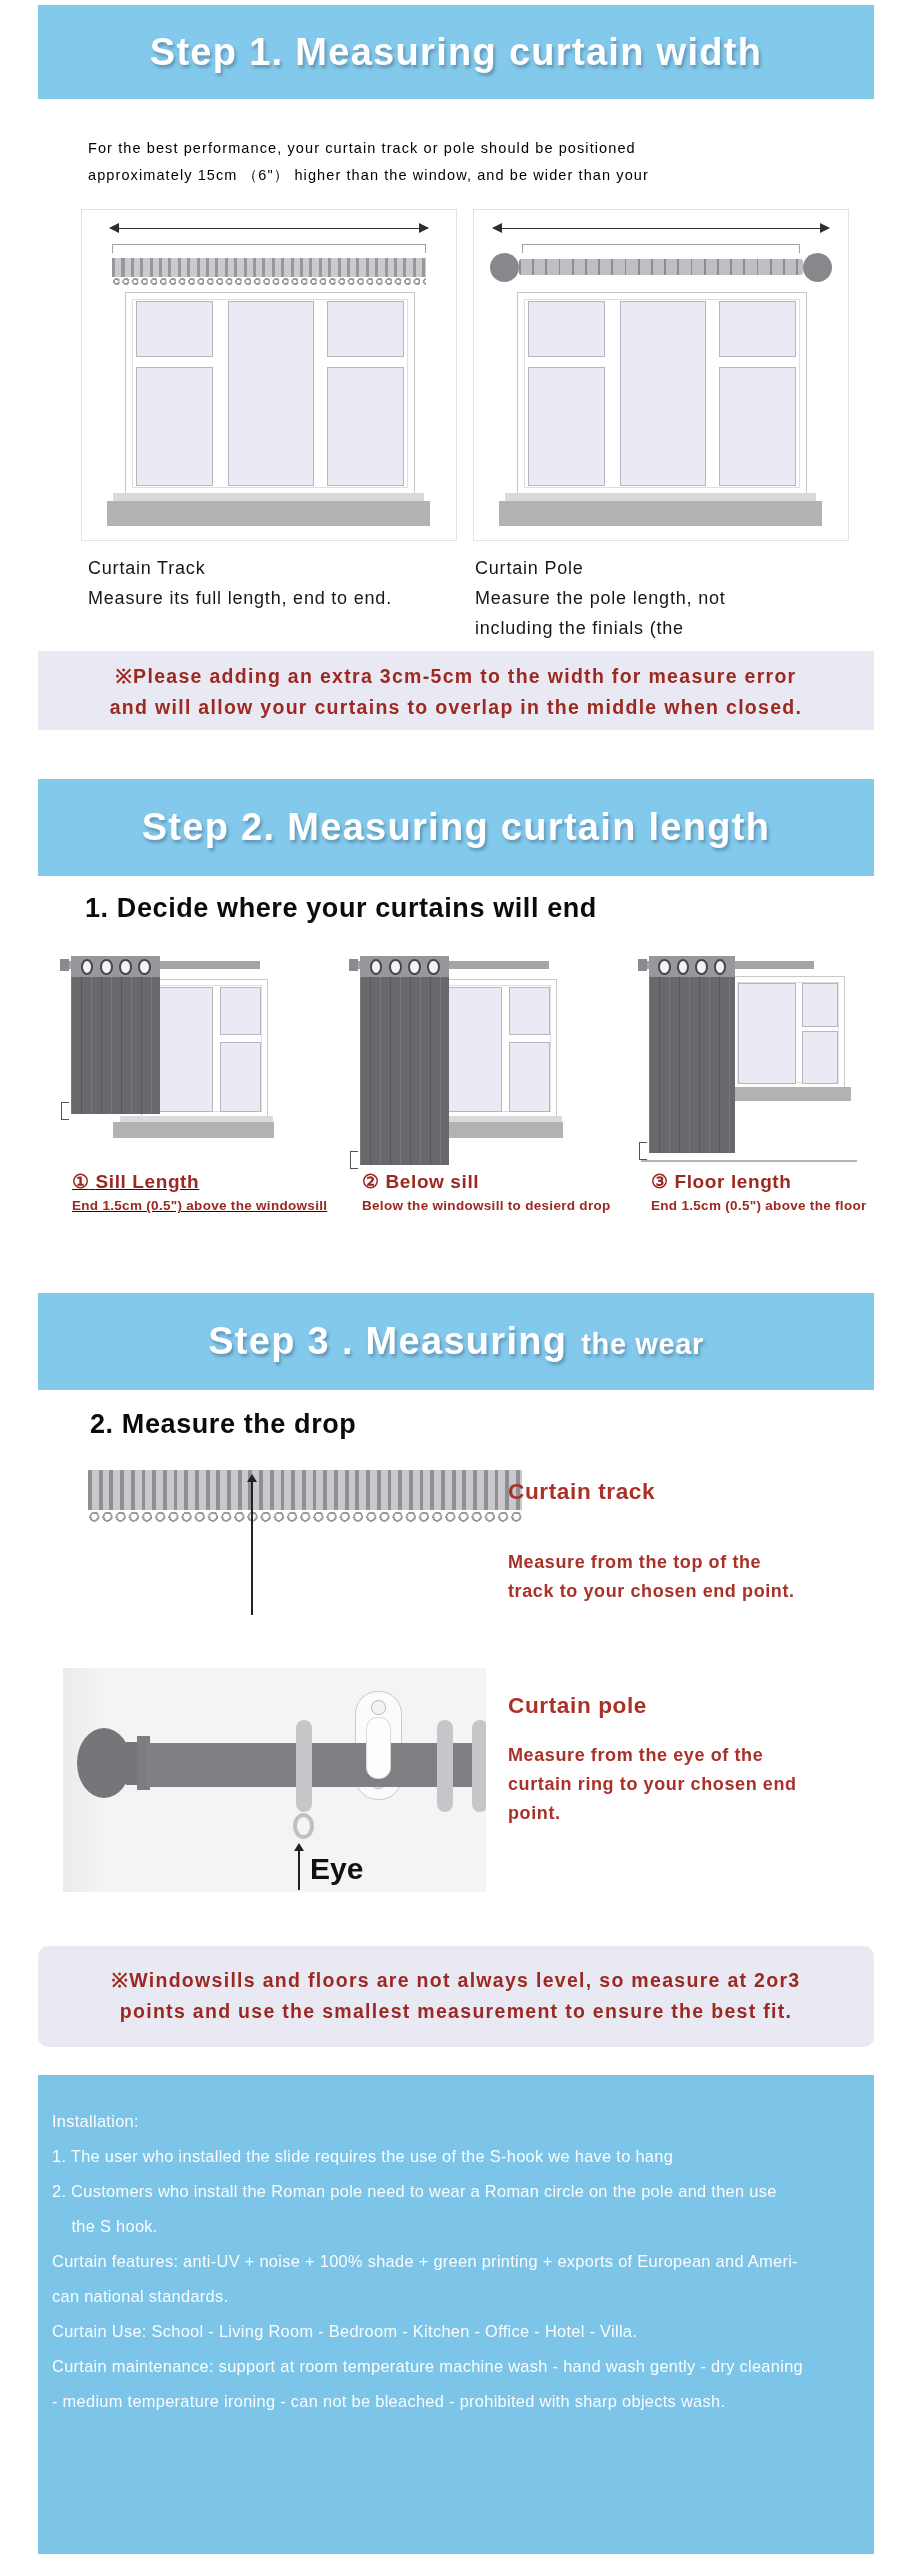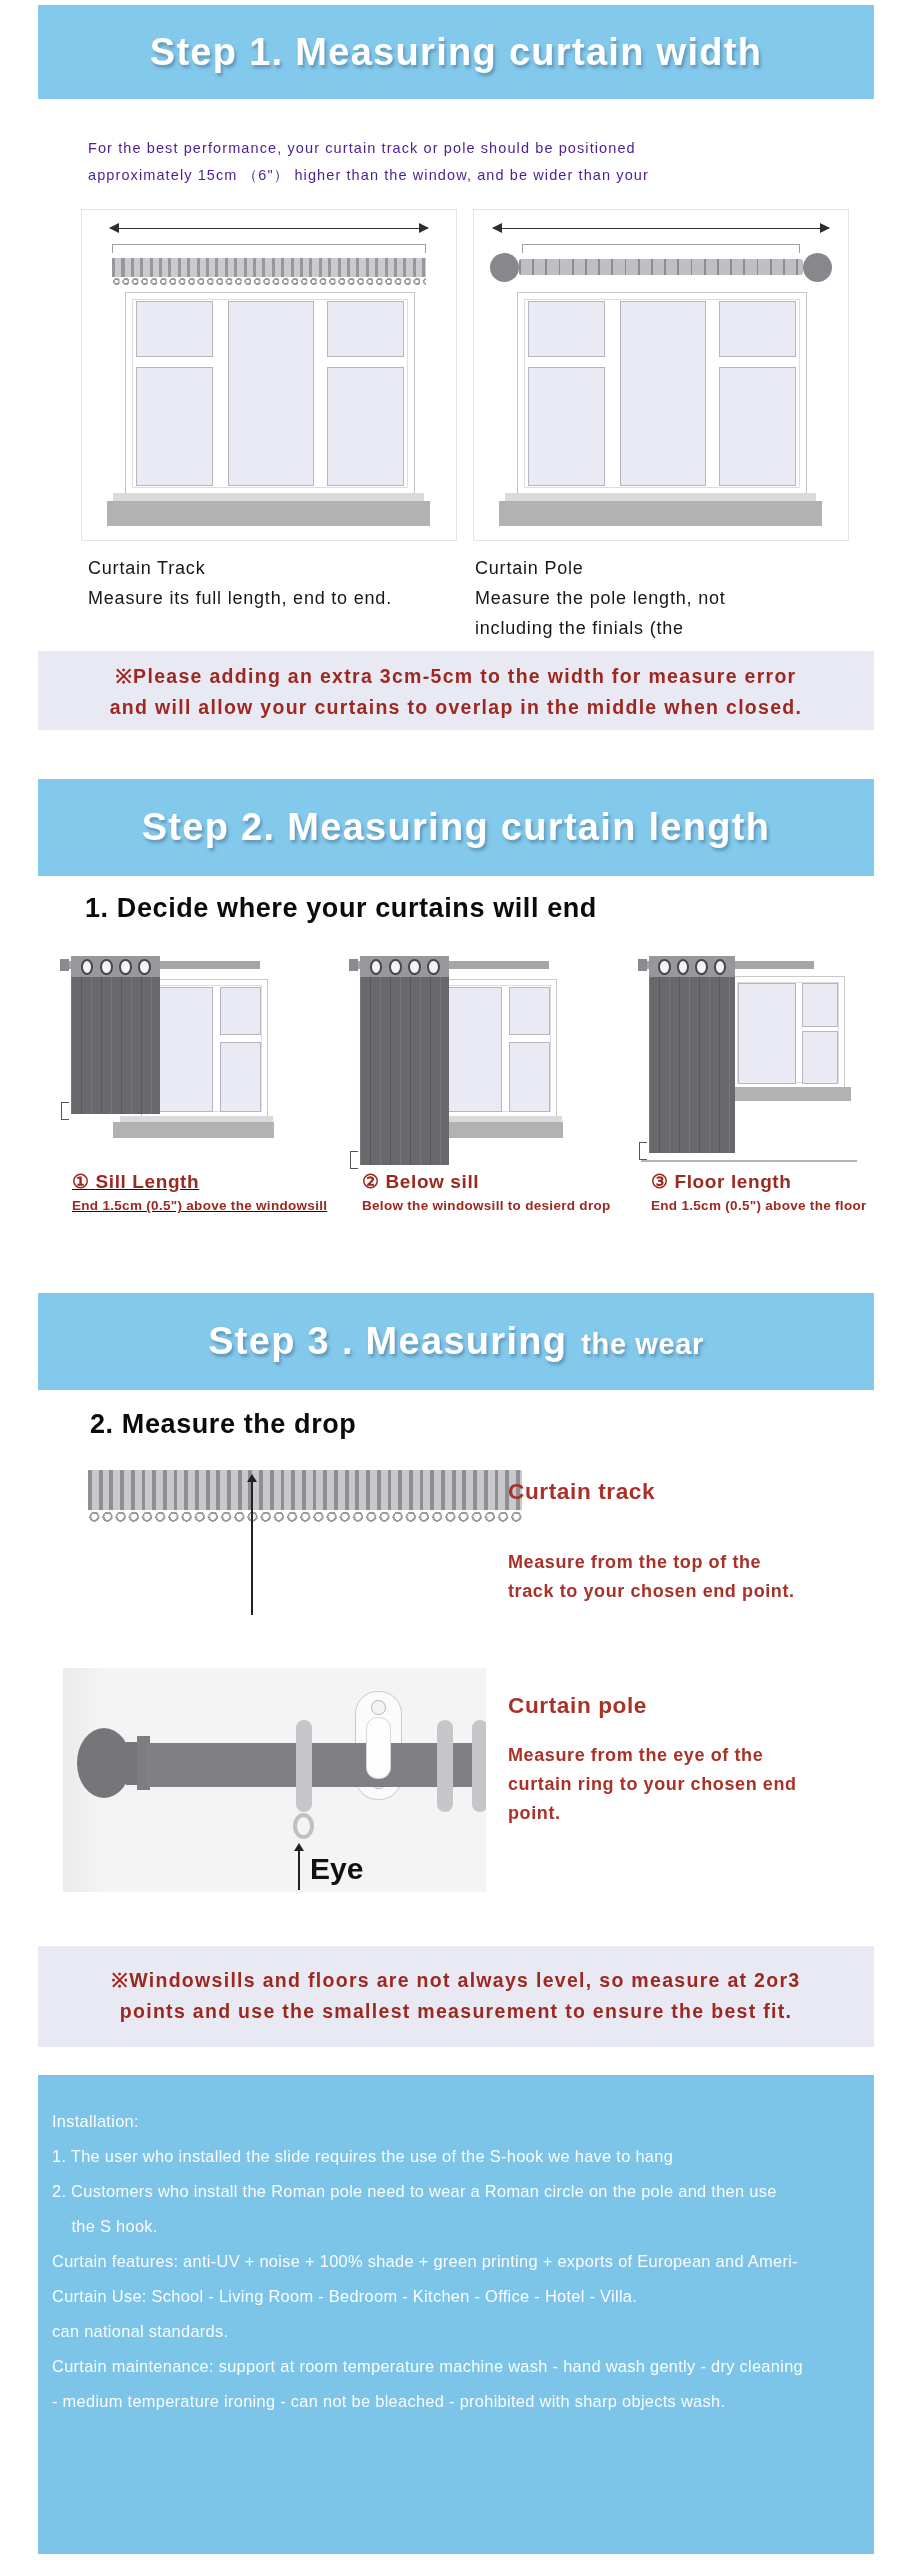--- a/index.html
+++ b/index.html
@@ -13,21 +13,21 @@
   }
   .abs{position:absolute;}
   
   .hdr{background:var(--hblue);text-align:center;color:#fff;}
   .hdr .t{font-weight:bold;font-size:38px;letter-spacing:1.3px;line-height:94px;
     text-shadow:1.9px 2.5px 3.1px rgba(70,110,140,.55);}
   .hdr .t-sub{font-weight:bold;font-size:29px;letter-spacing:0.6px;margin-left:14px;
     text-shadow:1.9px 2.5px 3.1px rgba(70,110,140,.55);}
   
   #intro{left:88px;top:135px;width:755px;font-size:14.5px;line-height:27px;
-    letter-spacing:1.1px;font-weight:500;color:#4c1d95;}
+    letter-spacing:1.1px;font-weight:500;color:#000000;}
   
   .dbox{background:#fff;border:0.6px solid #e3e3e3;}
   #box1{left:81px;top:209px;width:374px;height:330px;}
   #box2{left:473px;top:209px;width:374px;height:330px;}
   .harrow{height:1.3px;background:#2e2e2e;}
   .ah{width:0;height:0;position:absolute;top:-4.4px;}
   .ah-l{left:-1.3px;border-top:5px solid transparent;border-bottom:5px solid transparent;border-right:10px solid #2e2e2e;}
   .ah-r{right:-1.3px;border-top:5px solid transparent;border-bottom:5px solid transparent;border-left:10px solid #2e2e2e;}
   .brkt{height:7.5px;border:1.3px solid #a0a0a0;border-bottom:none;}
   .track1{height:19px;background:repeating-linear-gradient(90deg,#98989c 0 3.1px,#cbcbcf 3.1px 9.4px);}
@@ -266,29 +266,29 @@
   </div>
   <div class="eyelbl">Eye</div>
 </div>
 <div class="abs rhead" style="left:508px;top:1693px;">Curtain pole</div>
 <div class="abs rbody" style="left:508px;top:1741px;">
   <div>Measure from the eye of the</div>
   <div>curtain ring to your chosen end</div>
   <div>point.</div>
 </div>
 
-<div class="abs note" style="left:38px;top:1946px;width:836px;height:101px;padding-top:19px;">
+<div class="abs note" style="left:38px;top:1946px;width:836px;height:101px;padding-top:19px;border-radius:10px;">
   <div>※Windowsills and floors are not always level, so measure at 2or3</div>
   <div>points and use the smallest measurement to ensure the best fit.</div>
 </div>
 
 <div class="abs" id="info" style="left:38px;top:2075px;width:836px;height:479px;">
   <div class="infoline">Installation:</div>
   <div class="infoline">1. The user who installed the slide requires the use of the S-hook we have to hang</div>
   <div class="infoline">2. Customers who install the Roman pole need to wear a Roman circle on the pole and then use</div>
   <div class="infoline">    the S hook.</div>
   <div class="infoline">Curtain features: anti-UV + noise + 100% shade + green printing + exports of European and Ameri-</div>
+  <div class="infoline">can national standards.</div>
   <div class="infoline">Curtain Use: School - Living Room - Bedroom - Kitchen - Office - Hotel - Villa.</div>
-  <div class="infoline">can national standards.</div>
   <div class="infoline">Curtain maintenance: support at room temperature machine wash - hand wash gently - dry cleaning</div>
   <div class="infoline">- medium temperature ironing - can not be bleached - prohibited with sharp objects wash.</div>
 </div>
 
 
 </body></html>

